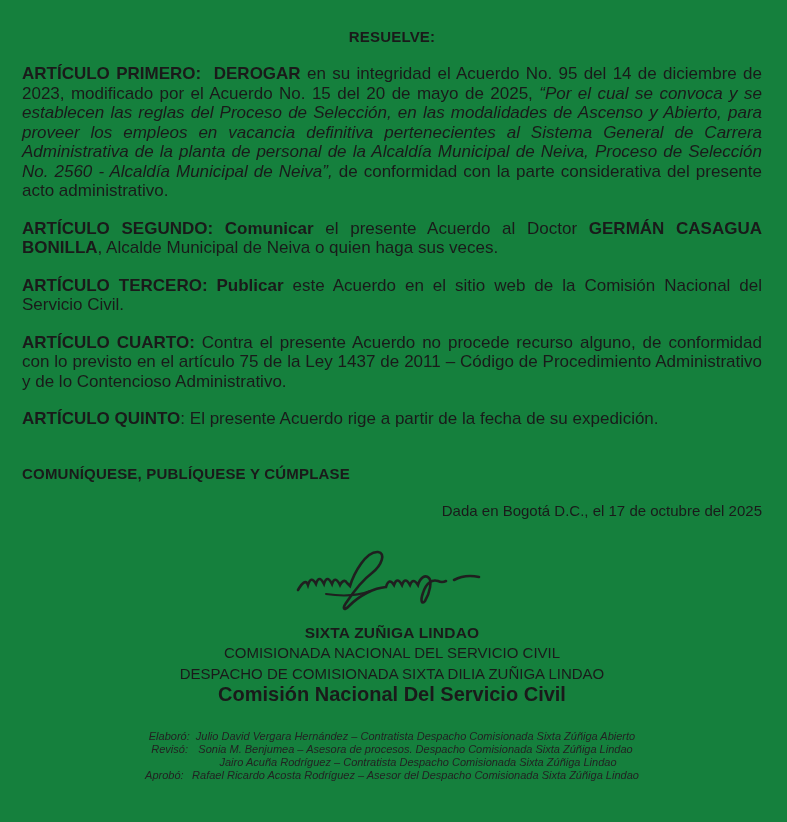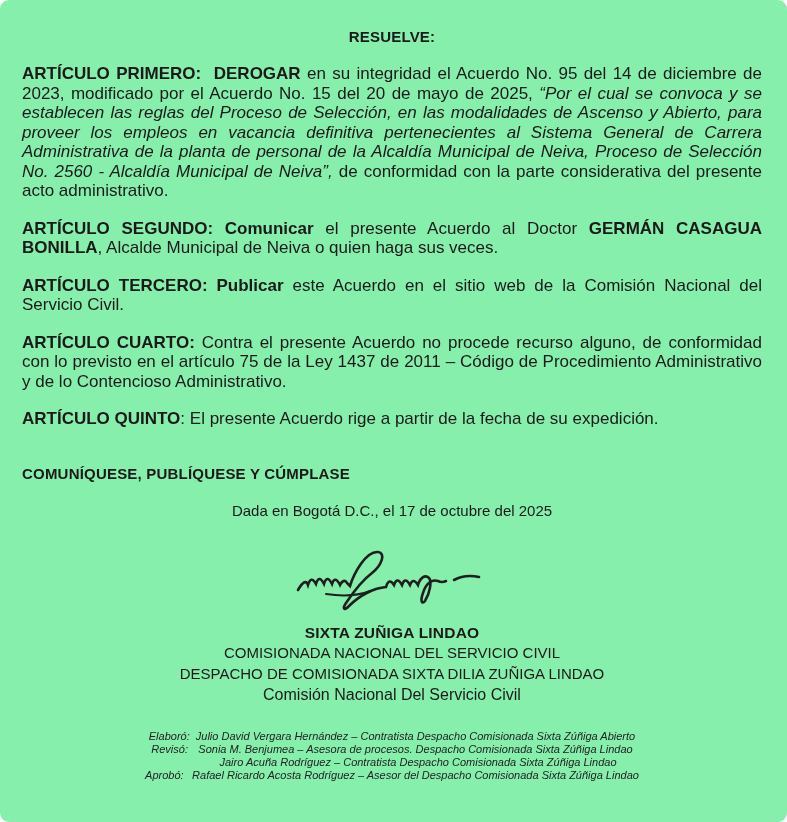--- a/index.html
+++ b/index.html
@@ -1,25 +1,24 @@
 <!DOCTYPE html>
 <html><head>
 <meta charset="utf-8">
 <style>
   html,body { margin:0; padding:0; background:#ffffff; }
   .page {
     position:relative;
     width:787px; height:822px;
-    background:#86efac;
+    background:#15803d;
     color:#1a1a1a;
     font-family:"Liberation Sans", sans-serif;
     overflow:hidden;
     box-sizing:border-box;
     padding:22px 25px 0 22px;
-    border-radius:9px;
   }
   .doc-title {
     text-align:center;
     font-weight:bold;
     font-size:15px;
     line-height:18px;
     margin-top:6px;
     letter-spacing:0.2px;
   }
   .para {
@@ -30,34 +29,34 @@
   }
   .para span.bold   { font-weight:bold; }
   .para span.italic { font-style:italic; }
   .order-line {
     font-weight:bold;
     font-size:15px;
     margin-top:36px;
     letter-spacing:0.2px;
   }
   .place-date-line {
-    text-align:center;
+    text-align:right;
     font-size:15px;
     margin-top:20px;
   }
   .signature-wrap {
     margin-top:24px;
     text-align:center;
   }
   .signature-wrap svg { display:inline-block; }
   .sig-block { text-align:center; margin-top:2px; }
   .sig-name   { font-weight:bold; font-size:15.5px; line-height:20px; letter-spacing:0.2px; }
   .sig-role   { font-size:15px;   line-height:20px;text-align:center; }
   .sig-office { font-size:15px; line-height:21px; }
-  .sig-entity { font-weight:normal; font-size:16px; line-height:21px; }
+  .sig-entity { font-weight:bold; font-size:20px; line-height:21px; }
   .footer {
     margin-top:25px;
     font-size:11px;
     font-style:italic;
     line-height:13.2px;
     color:#222222;
   }
   .footer-row { display:flex;justify-content:center; }
   .footer-label { width:47px; flex:0 0 47px; }
   .footer-row.indent .footer-text { padding-left:5px; }

